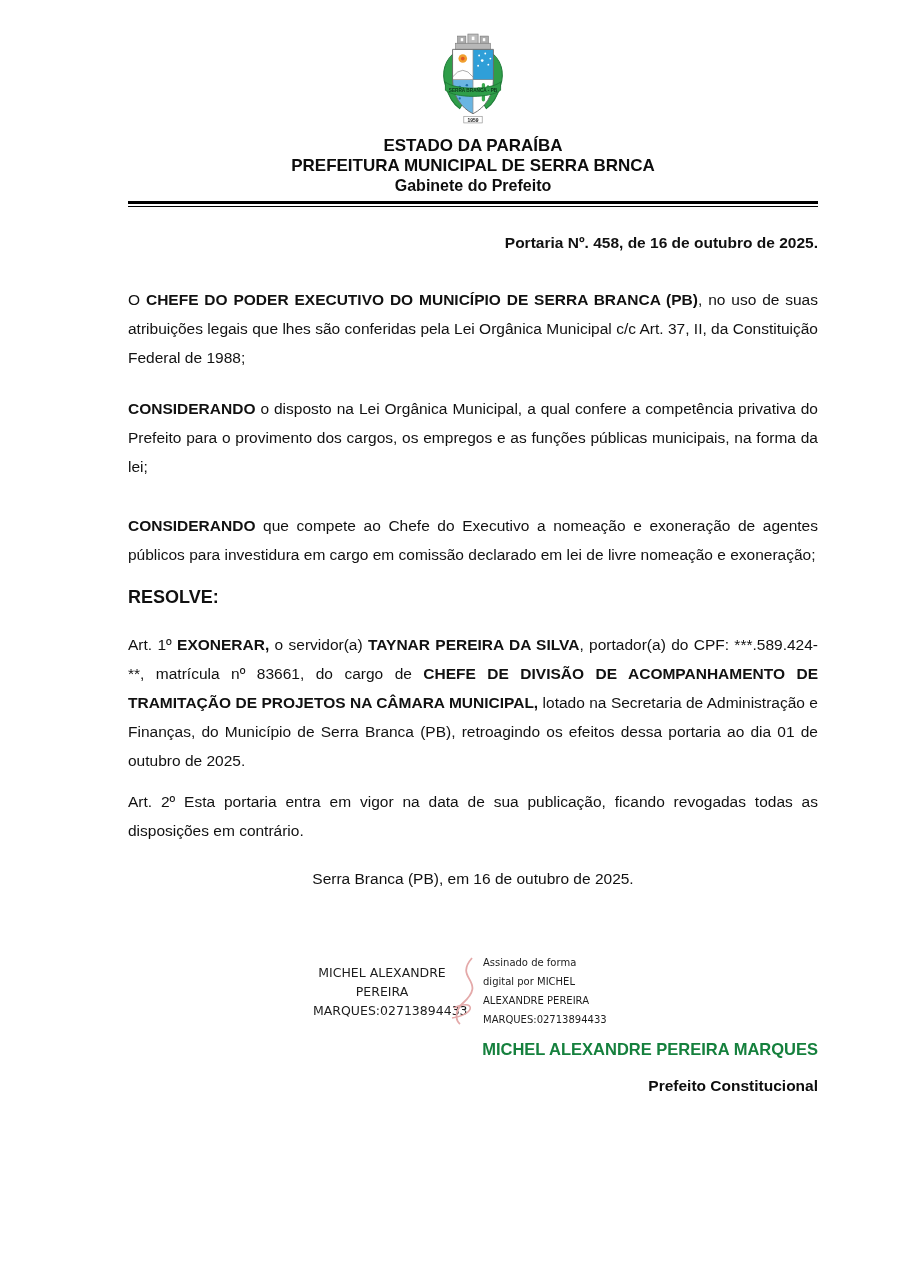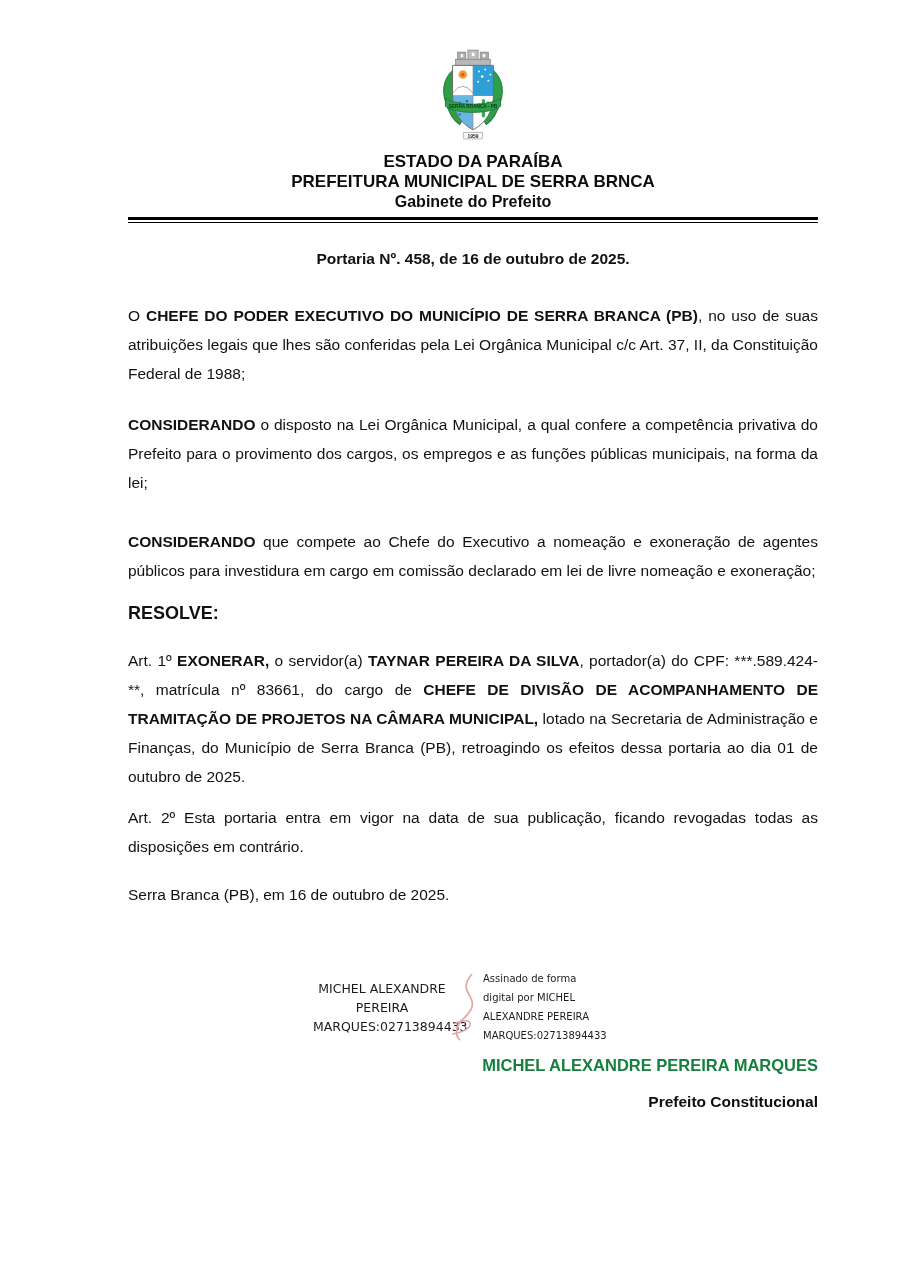--- a/index.html
+++ b/index.html
@@ -3,38 +3,38 @@
 <meta charset="utf-8">
 <style>
   html,body{margin:0;padding:0;background:#ffffff;}
   body{
     width:900px;height:1273px;overflow:hidden;position:relative;
     font-family:"Liberation Sans", sans-serif;color:#111;
     -webkit-font-smoothing:antialiased;
   }
   .content{margin:0 82px 0 128px;}
   
-  .doc-header{padding-top:48px;text-align:center;}
+  .doc-header{padding-top:32px;text-align:center;}
   .crest{display:inline-block;margin-bottom:6px;}
   .hline{font-weight:bold;font-size:17px;line-height:20px;color:#0d0d0d;}
   .hline.small{font-size:16px;}
   .rule{margin-top:5px;}
   .rule .bar1{height:3px;background:#000;}
   .rule .bar2{height:1px;background:#000;margin-top:2px;}
   
   .para{font-size:15.5px;line-height:29px;text-align:justify;margin:0;}
-  .title-line{font-weight:bold;font-size:15.5px;line-height:20px;margin-top:26px;text-align:center;}
+  .title-line{font-weight:bold;font-size:15.5px;line-height:20px;margin-top:26px;text-align:right;}
   .epigraph{margin-top:28px;margin-left:260px;font-weight:bold;font-size:15.5px;line-height:30px;text-align:justify;}
   .mt-open{margin-top:32px;}
   .mt-c1{margin-top:22px;}
   .mt-c2{margin-top:30px;}
   .resolve{margin-top:14px;font-weight:bold;font-size:18px;line-height:29px;text-align:left;}
   .mt-a1{margin-top:18px;}
   .mt-a2{margin-top:12px;}
-  .dateline{margin-top:19px;text-align:left;font-size:15.5px;line-height:29px;}
+  .dateline{margin-top:19px;text-align:center;font-size:15.5px;line-height:29px;}
   
   .sig-block{margin-top:60px;display:flex;justify-content:center;align-items:center;}
   .cert{font-family:"DejaVu Sans", sans-serif;color:#1c1c1c;white-space:pre-line;}
   .cert.left{font-size:12.5px;line-height:19px;width:138px;text-align:center;}
   .cert.right{font-size:10px;line-height:19px;width:150px;text-align:left;}
   .flourish{flex:0 0 auto;margin:0 2px 0 -4px;}
   .signer-name{margin-top:10px;text-align:right;font-weight:bold;font-size:16.5px;line-height:20px;color:#15803d;}
   .signer-role{margin-top:9px;text-align:right;font-weight:bold;font-size:15.5px;line-height:20px;color:#0d0d0d;}
   b{font-weight:bold;}
 </style>

